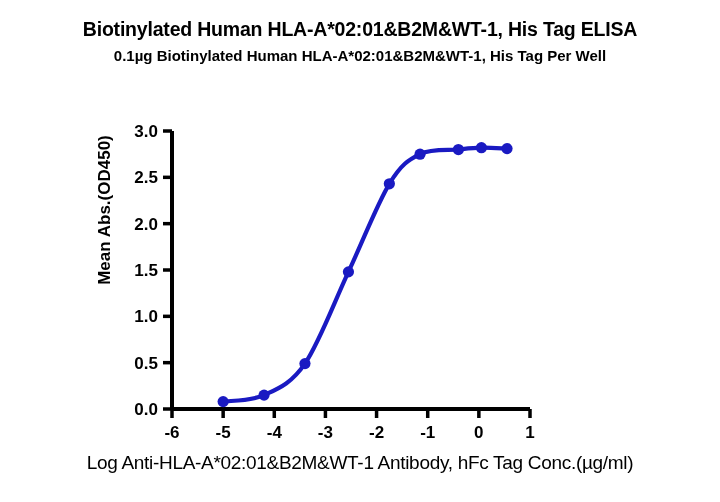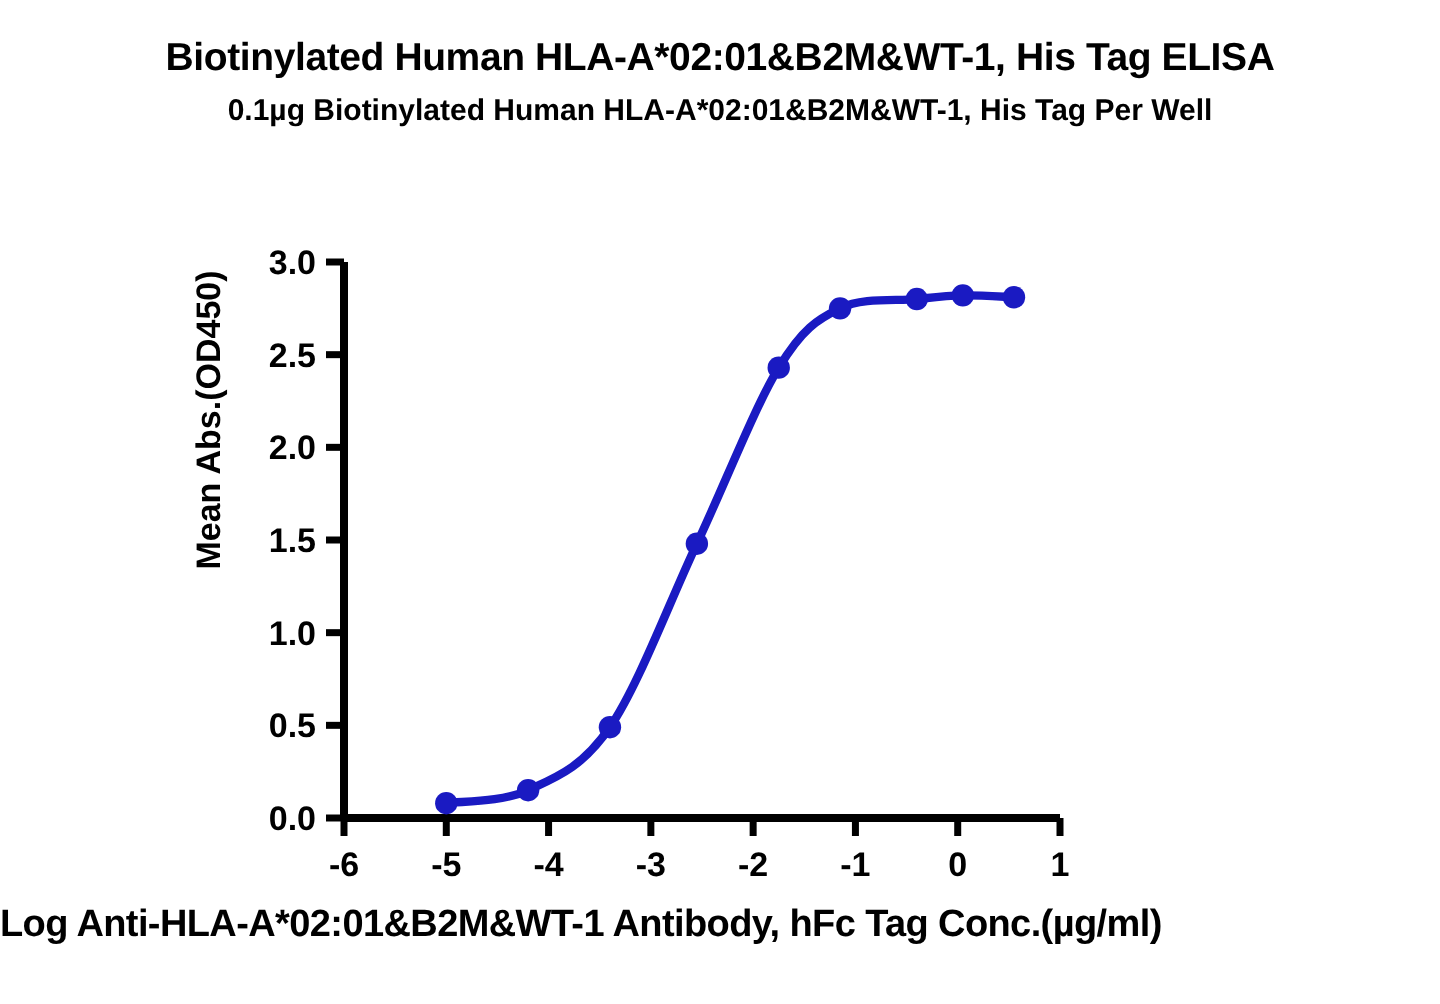--- a/index.html
+++ b/index.html
@@ -49,23 +49,23 @@
     left: 0;
     top: 0;
     width: 720px;
     height: 502px;
   }
   .axis-label-x {
     position: absolute;
     left: 0;
     top: 452px;
     width: 720px;
-    text-align: left;
+    text-align: center;
     font-size: 19px;
-    font-weight: bold;
+    font-weight: normal;
     letter-spacing: -0.3px;
     white-space: nowrap;
   }
   .axis-label-y {
     position: absolute;
     left: -5px;
     top: 200px;
     width: 220px;
     text-align: center;
     font-size: 17px;

